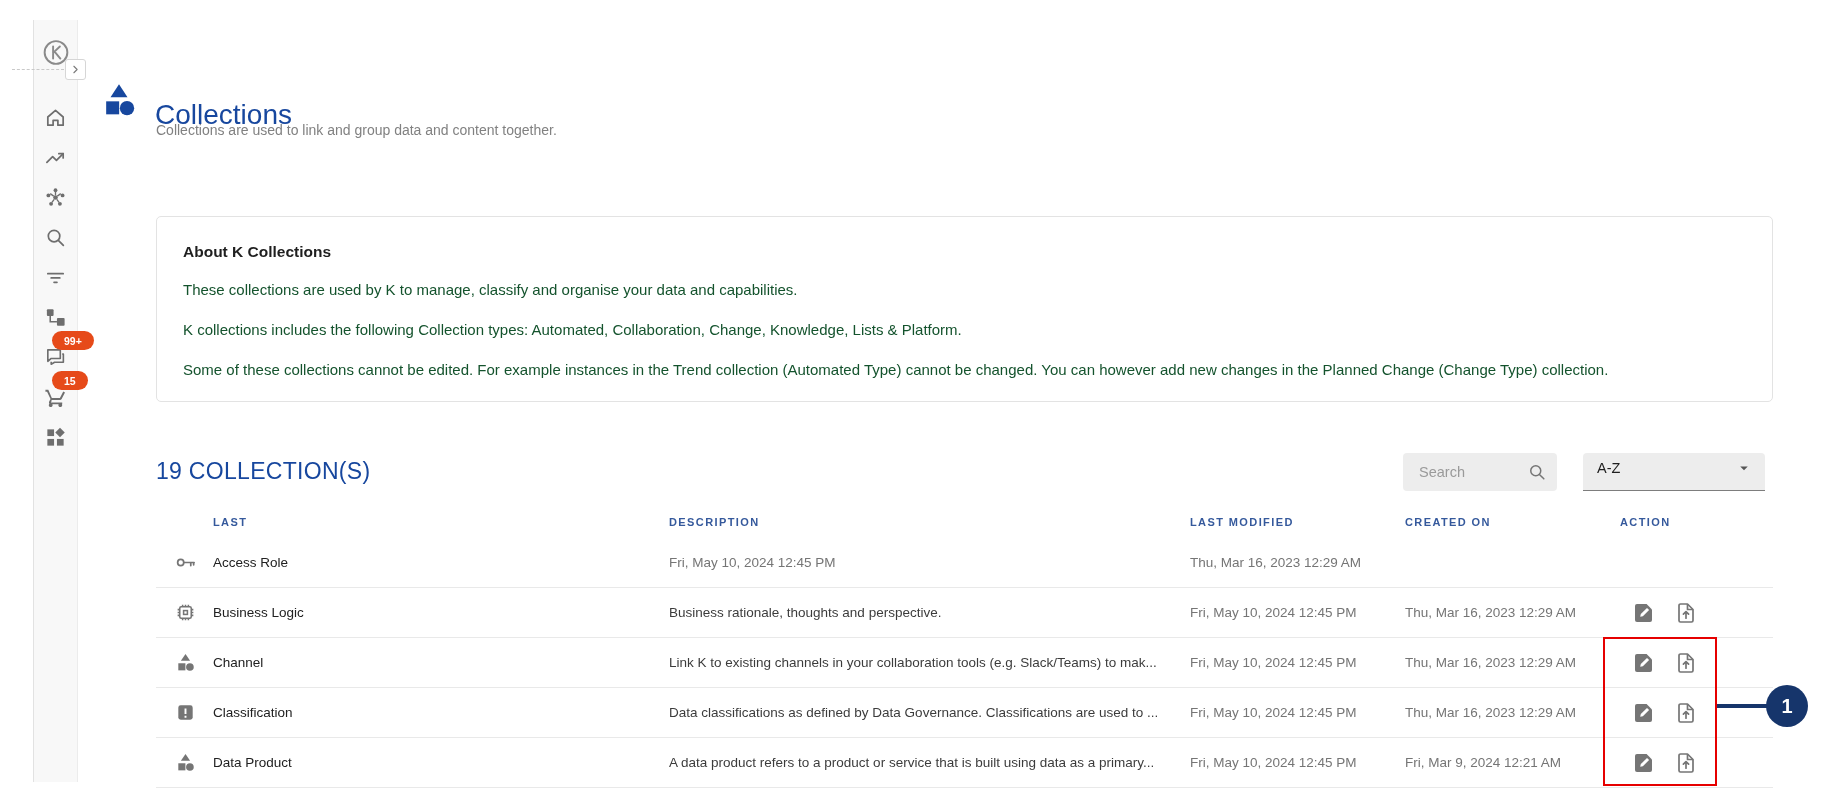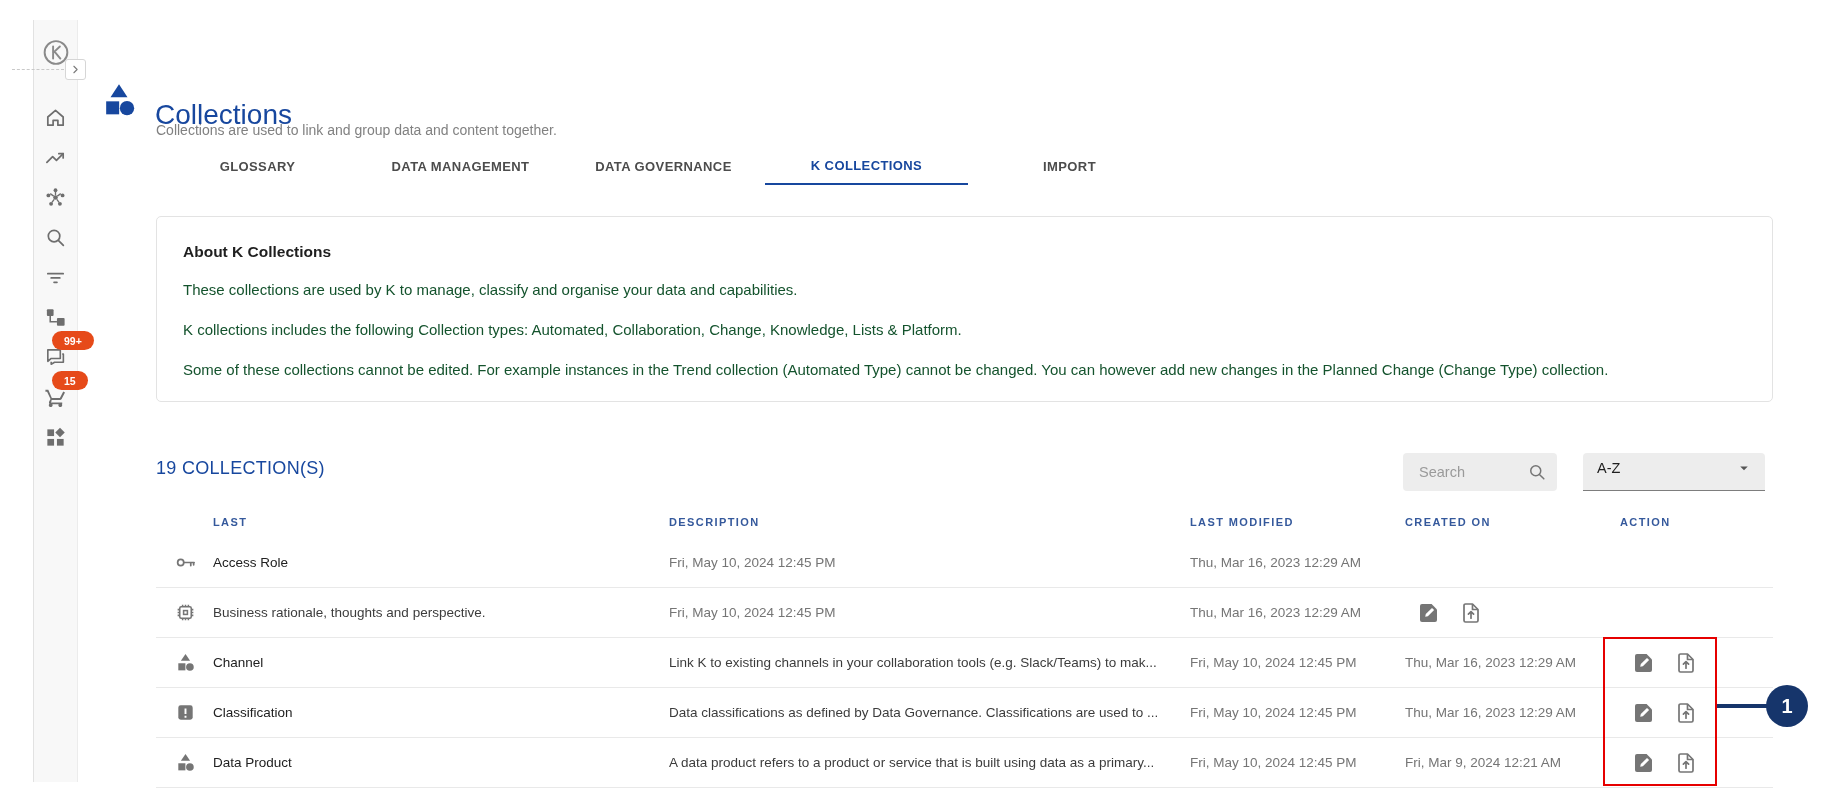--- a/index.html
+++ b/index.html
@@ -35,21 +35,21 @@
        font-size:13px;font-weight:bold;letter-spacing:.4px;color:#4c4c4c;cursor:pointer;box-sizing:border-box;}
   .tab.active{color:#17479e;border-bottom:2px solid #17479e;}
 
   
   .about-card{position:absolute;left:156px;top:216px;width:1617px;height:186px;box-sizing:border-box;
               background:#fff;border:1px solid #e3e3e3;border-radius:5px;padding:26px 26px;}
   .about-card h3{margin:0 0 20px 0;font-size:15.5px;font-weight:600;color:#1f1f1f;}
   .about-card p{margin:0 0 23px 0;font-size:15px;color:#14532d;white-space:nowrap;}
 
   
-  .count-label{position:absolute;left:156px;top:458px;font-size:18px;font-weight:500;color:#17479e;letter-spacing:.3px;}
+  .count-label{position:absolute;left:156px;top:458px;font-size:23px;font-weight:500;color:#17479e;letter-spacing:.3px;}
   .search-box{position:absolute;left:1403px;top:453px;width:154px;height:38px;background:#ededed;border-radius:4px;
               display:flex;align-items:center;padding:0 10px 0 14px;box-sizing:border-box;}
   .search-box input{flex:1;min-width:0;border:none;background:transparent;outline:none;font-size:14.5px;
                     font-family:"Liberation Sans",sans-serif;color:#333;}
   .search-box input::placeholder{color:#9a9a9a;}
   .search-box .icon{width:20px;height:20px;color:#757575;}
   .search-box .icon svg{width:100%;height:100%;}
   .sort-select{position:absolute;left:1583px;top:453px;width:182px;height:38px;background:#ededed;
                border-bottom:1px solid #7d7d7d;border-radius:4px 4px 0 0;display:flex;align-items:center;
                padding:0 12px 8px 14px;box-sizing:border-box;cursor:pointer;}
@@ -179,27 +179,20 @@
   </aside>
 
   <div class="app-logo"><svg viewBox="0 0 24 24" fill="currentColor">
         <path d="M12 2.6 6.9 10.4h10.2z"></path>
         <rect x="4.3" y="12.8" width="7.8" height="7.8"></rect>
         <circle cx="16.8" cy="16.9" r="4.3"></circle>
       </svg></div>
   <h1 class="page-title">Collections</h1>
   <div class="page-subtitle">Collections are used to link and group data and content together.</div>
 
-  <div class="tabs" id="tabs">
-      <div class="tab">GLOSSARY</div>
-      <div class="tab">DATA MANAGEMENT</div>
-      <div class="tab">DATA GOVERNANCE</div>
-      <div class="tab active">K COLLECTIONS</div>
-      <div class="tab">IMPORT</div>
-    </div>
 
   <section class="about-card">
     <h3>About K Collections</h3>
     <p>These collections are used by K to manage, classify and organise your data and capabilities.</p>
     <p>K collections includes the following Collection types: Automated, Collaboration, Change, Knowledge, Lists &amp; Platform.</p>
     <p>Some of these collections cannot be edited. For example instances in the Trend collection (Automated Type) cannot be changed. You can however add new changes in the Planned Change (Change Type) collection.</p>
   </section>
 
   <div class="count-label">19 COLLECTION(S)</div>
   <div class="search-box">
@@ -243,20 +236,21 @@
         <div class="row">
           <div class="cell icon-cell">
             <span class="icon">
               <svg viewBox="0 0 24 24" fill="none" stroke="currentColor" stroke-width="1.6">
                 <rect x="6" y="6" width="12" height="12" rx="1.5"></rect>
                 <rect x="10" y="10" width="4" height="4"></rect>
                 <path d="M9 6V3.8M12 6V3.8M15 6V3.8M9 18v2.2M12 18v2.2M15 18v2.2M6 9H3.8M6 12H3.8M6 15H3.8M18 9h2.2M18 12h2.2M18 15h2.2"></path>
               </svg>
             </span>
           </div>
+          <div class="cell name">Business Logic</div>
           <div class="cell desc">Business rationale, thoughts and perspective.</div>
           <div class="cell date">Fri, May 10, 2024 12:45 PM</div>
           <div class="cell date">Thu, Mar 16, 2023 12:29 AM</div>
           <div class="cell actions">
             <button class="action-btn">
               <span class="icon">
                 <svg viewBox="0 0 24 24">
                   <path fill="currentColor" d="M5 3h9.6L20 8.4V19a2 2 0 0 1-2 2H5a2 2 0 0 1-2-2V5a2 2 0 0 1 2-2z"></path>
                   <path fill="#fff" d="m15 6.9 2.1 2.1-6.2 6.2-2.7.6.6-2.7z"></path>
                 </svg>

